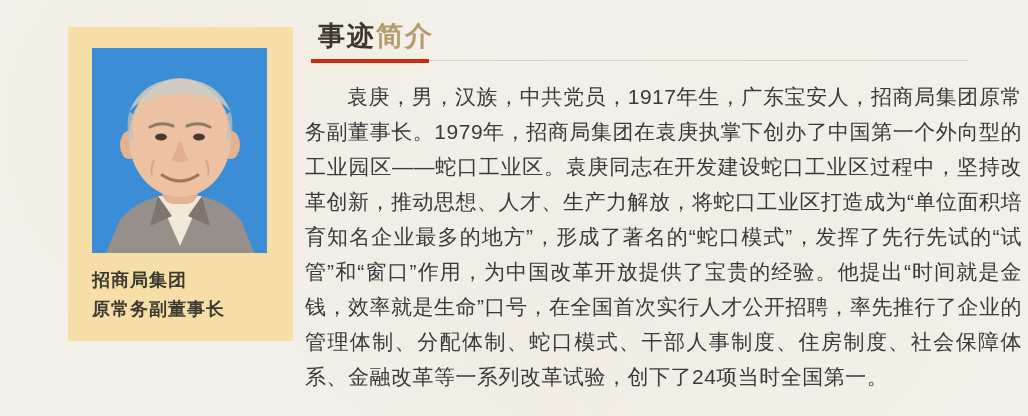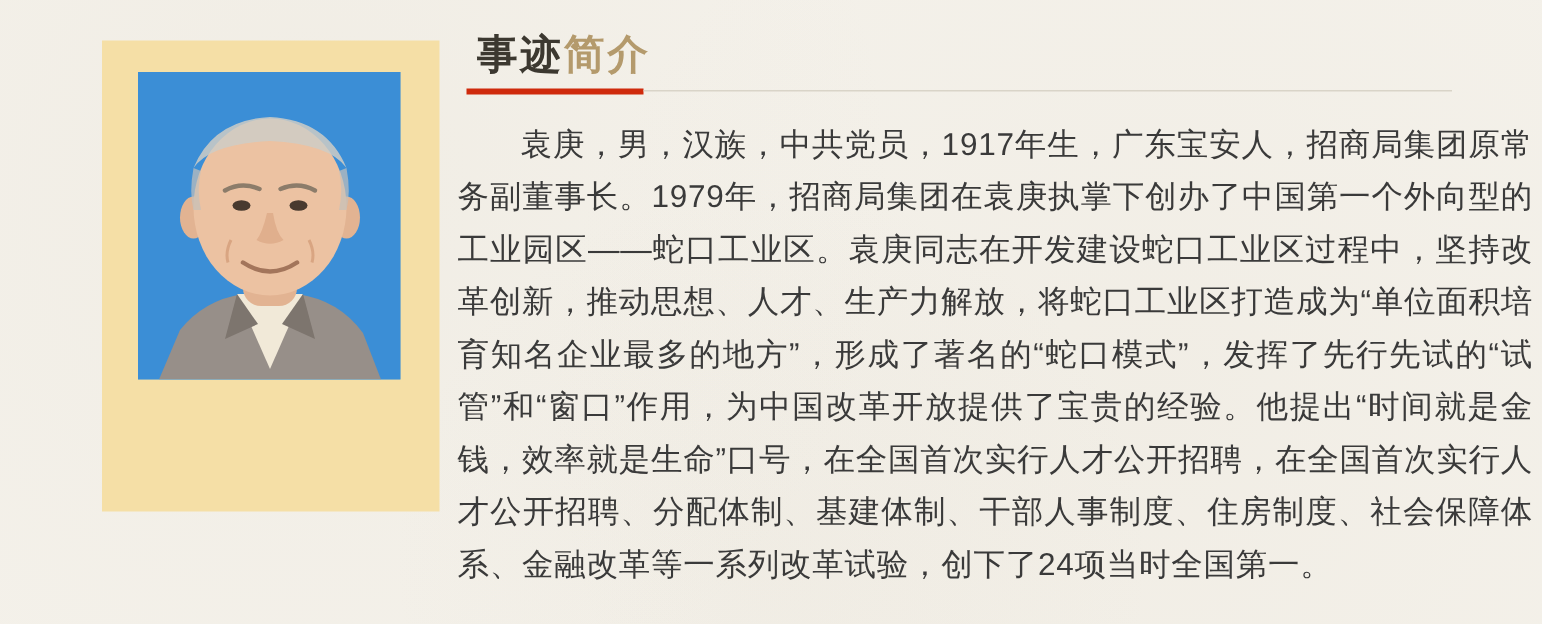--- a/index.html
+++ b/index.html
@@ -149,27 +149,29 @@
 
         <path d="M86 94 Q83 107 79 112 Q88 117 97 112 Q92 107 90 94 Z" fill="#e0af8d"></path>
 
         <path d="M70 127 Q88 139 106 127" stroke="#a3755b" stroke-width="3" fill="none" stroke-linecap="round"></path>
 
         <path d="M62 112 Q58 120 60 127" stroke="#d9a582" stroke-width="2" fill="none"></path>
         <path d="M114 112 Q118 120 116 127" stroke="#d9a582" stroke-width="2" fill="none"></path>
       </svg>
     </div>
     <div class="caption">
+      <div>招商局集团</div>
+      <div>原常务副董事长</div>
     </div>
   </div>
 
   <div class="content">
     <h2 class="section-title"><span class="title-dark">事迹</span><span class="title-gold">简介</span></h2>
 
     <div class="rule-row">
       <div class="rule-accent"></div>
       <div class="rule-thin"></div>
     </div>
 
-    <p class="bio">袁庚，男，汉族，中共党员，1917年生，广东宝安人，招商局集团原常务副董事长。1979年，招商局集团在袁庚执掌下创办了中国第一个外向型的工业园区——蛇口工业区。袁庚同志在开发建设蛇口工业区过程中，坚持改革创新，推动思想、人才、生产力解放，将蛇口工业区打造成为“单位面积培育知名企业最多的地方”，形成了著名的“蛇口模式”，发挥了先行先试的“试管”和“窗口”作用，为中国改革开放提供了宝贵的经验。他提出“时间就是金钱，效率就是生命”口号，在全国首次实行人才公开招聘，在全国首次实行人才公开招聘、分配体制、基建体制、干部人事制度、住房制度、社会保障体系、金融改革等一系列改革试验，创下了24项当时全国第一。</p>
+    <p class="bio">袁庚，男，汉族，中共党员，1917年生，广东宝安人，招商局集团原常务副董事长。1979年，招商局集团在袁庚执掌下创办了中国第一个外向型的工业园区——蛇口工业区。袁庚同志在开发建设蛇口工业区过程中，坚持改革创新，推动思想、人才、生产力解放，将蛇口工业区打造成为“单位面积培育知名企业最多的地方”，形成了著名的“蛇口模式”，发挥了先行先试的“试管”和“窗口”作用，为中国改革开放提供了宝贵的经验。他提出“时间就是金钱，效率就是生命”口号，在全国首次实行人才公开招聘，率先推行了企业的管理体制、分配体制、蛇口模式、干部人事制度、住房制度、社会保障体系、金融改革等一系列改革试验，创下了24项当时全国第一。</p>
   </div>
 
 </div>
 
 </body></html>

